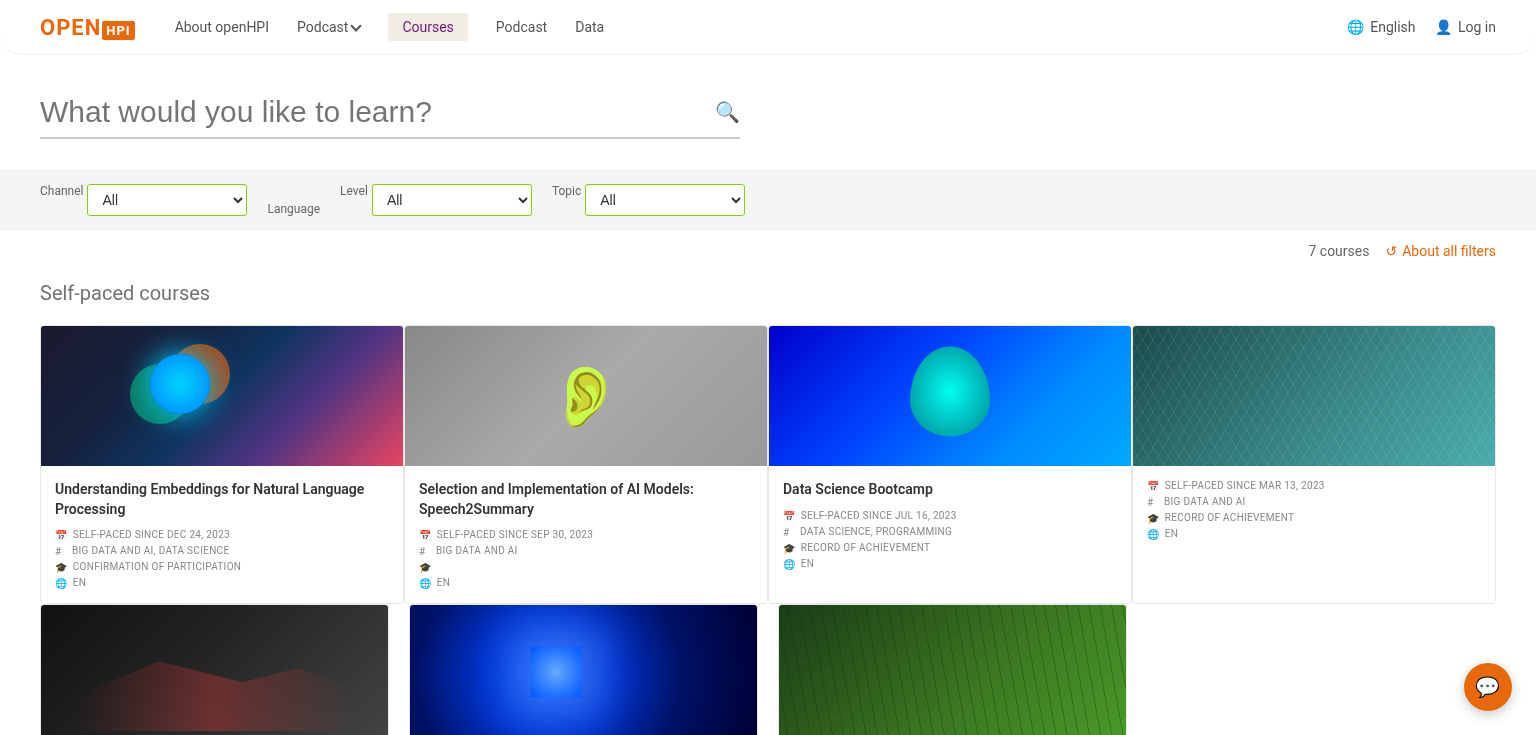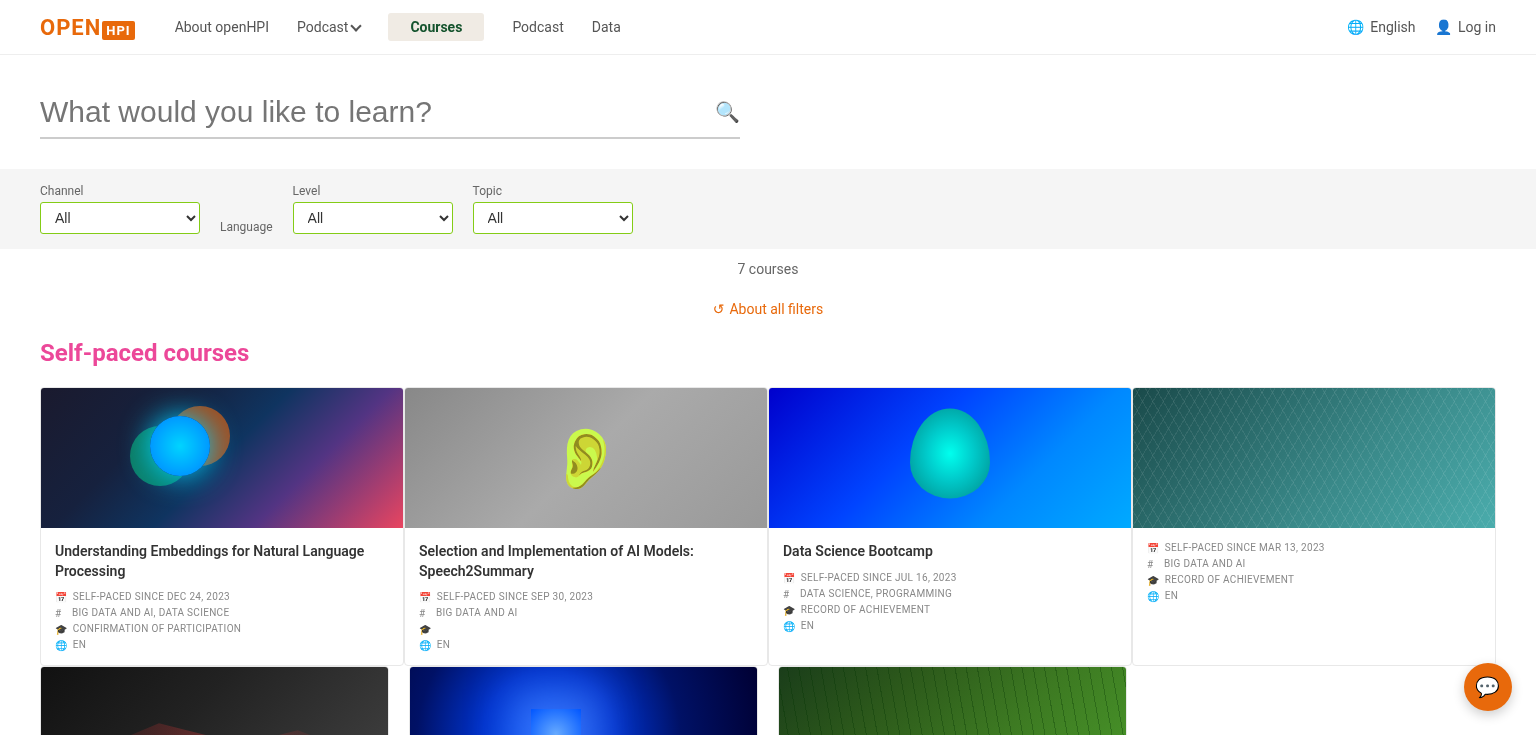--- a/index.html
+++ b/index.html
@@ -6,20 +6,21 @@
     body { font-family: -apple-system, BlinkMacSystemFont, 'Segoe UI', Roboto, sans-serif; background: #fff; color: #333; }
 
     
     .header {
       display: flex;
       align-items: center;
       padding: 0 40px;
       height: 55px;
       border-bottom: 1px solid #eee;
       background: #fff;
+      border-radius: 23px;
     }
     .logo {
       display: flex;
       align-items: center;
       margin-right: 40px;
       text-decoration: none;
     }
     .logo-text {
       font-size: 22px;
       font-weight: 700;
@@ -42,24 +43,23 @@
       gap: 28px;
       flex: 1;
     }
     .nav a {
       text-decoration: none;
       color: #555;
       font-size: 14px;
     }
     .nav a.active {
       background: #f0ebe4;
-      padding: 6px 22px;
+      padding: 6px 14px;
       border-radius: 3px;
-      color: #14532d;
-      font-weight: bold;
+      color: #701a75;
     }
     .nav-channels {
       display: flex;
       align-items: center;
       gap: 4px;
       cursor: pointer;
       color: #555;
       font-size: 14px;
     }
     .header-right {
@@ -114,21 +114,21 @@
     
     .filter-bar {
       background: #f5f5f5;
       padding: 15px 40px;
       display: flex;
       gap: 20px;
       align-items: flex-end;
     }
     .filter-group {
       display: flex;
-      flex-direction: column;
+      flex-direction: row;
       gap: 4px;
     }
     .filter-label {
       font-size: 12px;
       color: #666;
     }
     .filter-select {
       padding: 6px 30px 6px 10px;
       border: 1px solid #84cc16;
       border-radius: 3px;
@@ -139,45 +139,44 @@
       appearance: auto;
       min-width: 160px;
     }
 
     
     .results-bar {
       display: flex;
       justify-content: flex-end;
       align-items: center;
       padding: 12px 40px;
-      gap: 24px;
-      flex-direction: column;
+      gap: 16px;
     }
     .results-count {
       font-size: 14px;
       color: #666;
     }
     .reset-filters {
       display: flex;
       align-items: center;
       gap: 5px;
       font-size: 14px;
       color: #e8690b;
       cursor: pointer;
       text-decoration: none;
     }
 
     
     .courses-section {
       padding: 10px 40px 40px;
     }
     .section-title {
-      font-size: 24px;
-      font-weight: 700;
-      color: #ec4899;
+      font-size: 20px;
+      font-weight: 400;
+      color: #737373;
       margin-bottom: 20px;
     }
     .courses-grid {
       display: grid;
       grid-template-columns: repeat(4, 1fr);
     }
     .course-card {
       border: 1px solid #e8e8e8;
       border-radius: 4px;
       overflow: hidden;

